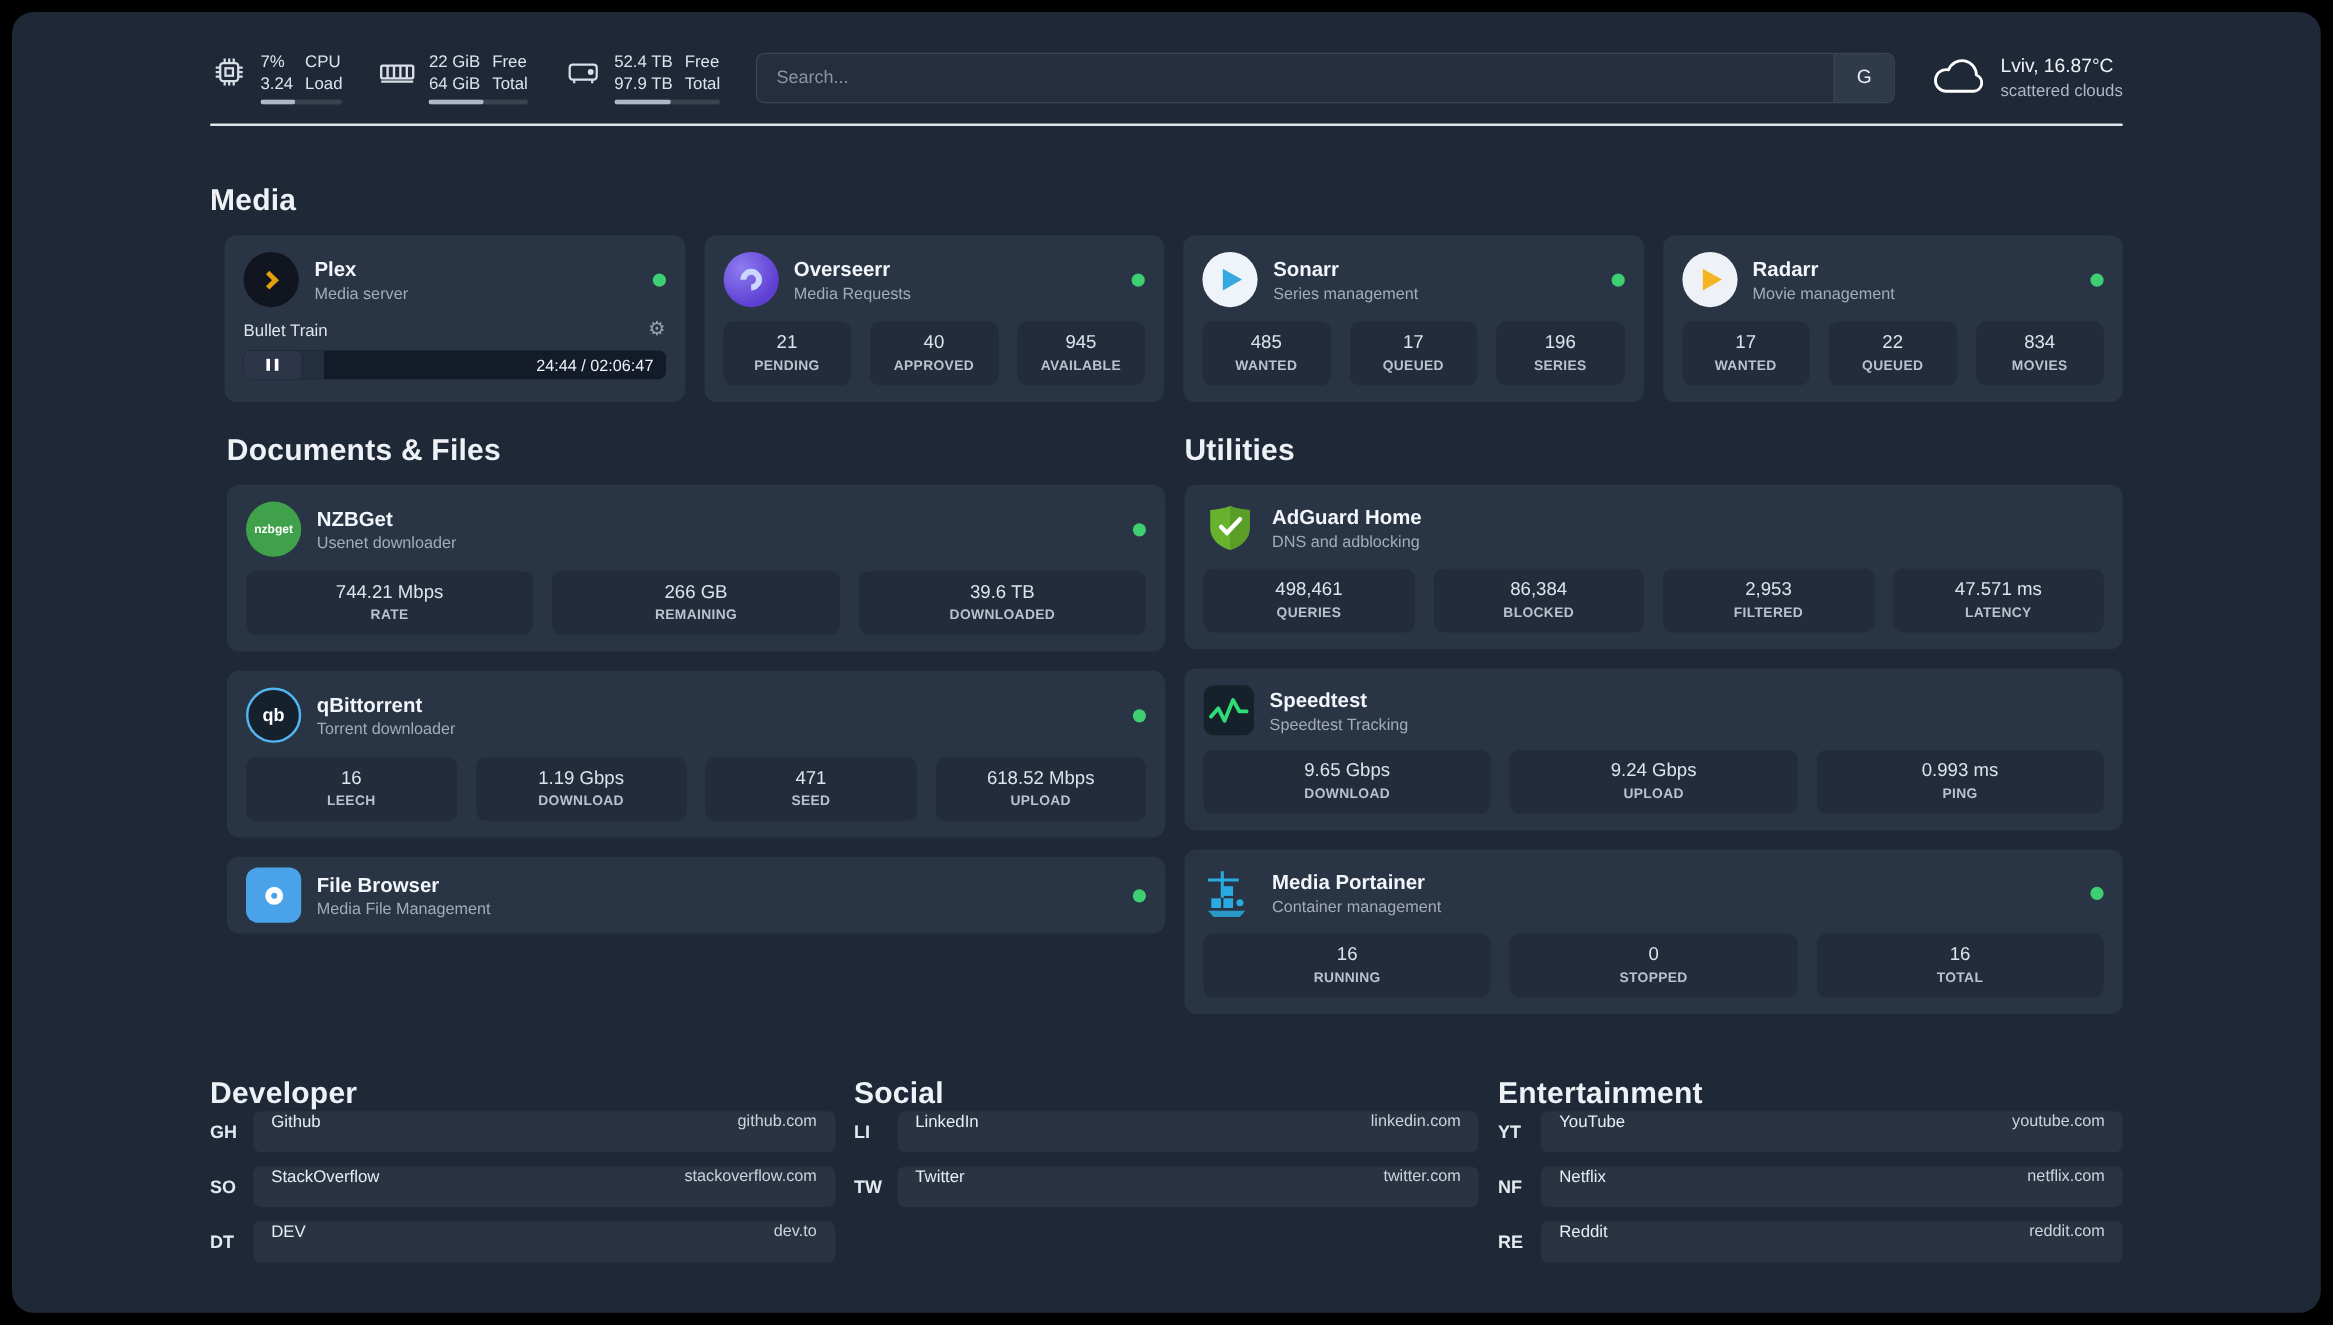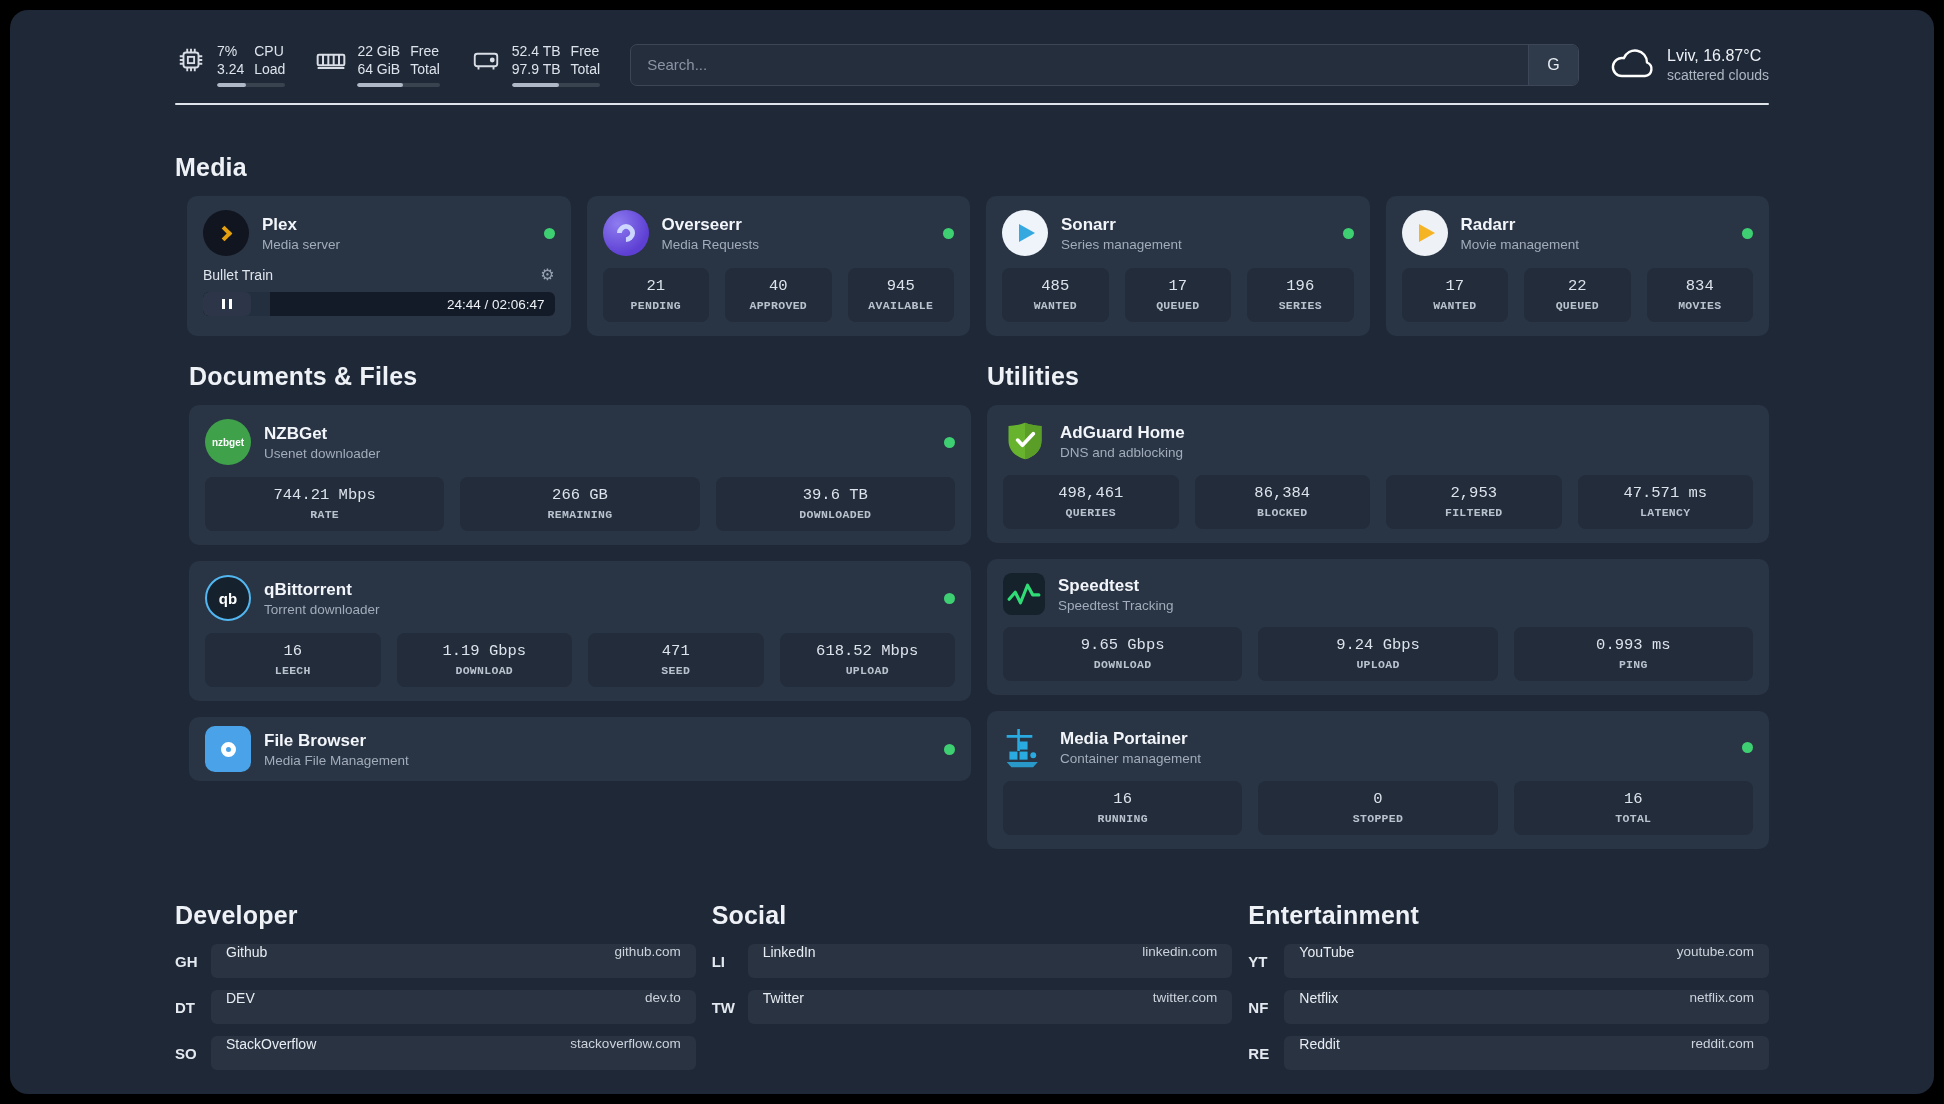--- a/index.html
+++ b/index.html
@@ -50,39 +50,39 @@
   .tri-blue { width: 0; height: 0; border-left: 16px solid var(--sonarr-blue, #35a8e0); border-top: 9px solid transparent; border-bottom: 9px solid transparent; margin-left: 4px; }
   .icon-radarr { background: #eef2f6; }
   .tri-amber { width: 0; height: 0; border-left: 16px solid var(--radarr-amber, #f5b423); border-top: 9px solid transparent; border-bottom: 9px solid transparent; margin-left: 4px; }
   .icon-nzbget { background: var(--nzbget-green, #3fa24a); }
   .nzb-text { color: #fff; font-size: 10px; font-weight: 700; }
   .icon-qb { background: #16212e; border: 2px solid var(--qbittorrent-blue, #52b7f0); }
   .qb-text { color: #fff; font-size: 15px; font-weight: 600; }
   .icon-fb { background: var(--filebrowser-blue, #4aa3e8); }
   .fb-g { width: 15px; height: 15px; border: 5px solid #fff; border-radius: 50%; }
 
-  .stats { margin-top: 12px; display: flex; gap: 16px; font-family: Liberation Mono, monospace; }
+  .stats { margin-top: 12px; display: flex; gap: 16px; }
   .stat { flex: 1; background: #222c3a; border-radius: 8px; text-align: center; padding: 9px 4px 10px; }
   .stat-value { font-size: 15.5px; color: #dde3ec; }
   .stat-label { font-size: 11.5px; font-weight: 700; color: #b9c2ce; margin-top: 4px; letter-spacing: .3px; }
 
   
   .np-row { margin-top: 11px; display: flex; justify-content: space-between; align-items: flex-start; }
   .np-title { font-size: 14px; color: #dfe5ec; }
   .gear { color: #97a1b0; font-size: 16px; cursor: pointer; line-height: 1; }
   .gear::before { content: "\2699"; }
   .player { position: relative; margin-top: 9px; height: 24px; background: #141b28; border-radius: 6px; display: flex; align-items: center; overflow: hidden; cursor: pointer; }
   .pfill { position: absolute; left: 0; top: 0; bottom: 0; background: #232e3f; border-radius: 6px 0 0 6px; }
   .pause { position: relative; width: 48px; height: 24px; background: #2c3648; border: none; border-radius: 6px; display: flex; align-items: center; justify-content: center; cursor: pointer; }
   .pb { width: 3px; height: 10px; background: #fff; display: inline-block; margin: 0 2px; }
   .ptime { position: absolute; right: 10px; color: #eef1f6; font-size: 13.5px; }
 
   
   .bookmarks { margin-top: 36px; display: grid; grid-template-columns: repeat(3, 1fr); gap: 16px; }
-  .bm-col .sec-title { margin-bottom: 14px; }
+  .bm-col .sec-title { }
   .bm-row { display: flex; align-items: center; margin-bottom: 12px; }
   .bm-abbr { width: 36px; font-size: 15px; font-weight: 600; color: #e4e9f0; }
   .bm-pill { flex: 1; height: 34px; background: #293342; border-radius: 6px; display: flex; align-items: flex-start; justify-content: space-between; padding: 0 15px; cursor: pointer; }
   .bm-name { font-size: 14px; color: #e8edf3; }
   .bm-url { font-size: 13.5px; color: #ccd3dc; }
 
   svg { display: block; }
 </style>
 </head>
 <body>
@@ -479,31 +479,31 @@
         <h2 class="sec-title">Developer</h2>
         <div class="bm-list">
             <div class="bm-row">
               <span class="bm-abbr">GH</span>
               <div class="bm-pill">
                 <span class="bm-name">Github</span>
                 <span class="bm-url">github.com</span>
               </div>
             </div>
             <div class="bm-row">
+              <span class="bm-abbr">SO</span>
+              <div class="bm-pill">
+                <span class="bm-name">StackOverflow</span>
+                <span class="bm-url">stackoverflow.com</span>
+              </div>
+            </div>
+            <div class="bm-row">
               <span class="bm-abbr">DT</span>
               <div class="bm-pill">
                 <span class="bm-name">DEV</span>
                 <span class="bm-url">dev.to</span>
-              </div>
-            </div>
-            <div class="bm-row">
-              <span class="bm-abbr">SO</span>
-              <div class="bm-pill">
-                <span class="bm-name">StackOverflow</span>
-                <span class="bm-url">stackoverflow.com</span>
               </div>
             </div>
           </div>
       </div>
       <div class="bm-col">
         <h2 class="sec-title">Social</h2>
         <div class="bm-list">
             <div class="bm-row">
               <span class="bm-abbr">LI</span>
               <div class="bm-pill">

